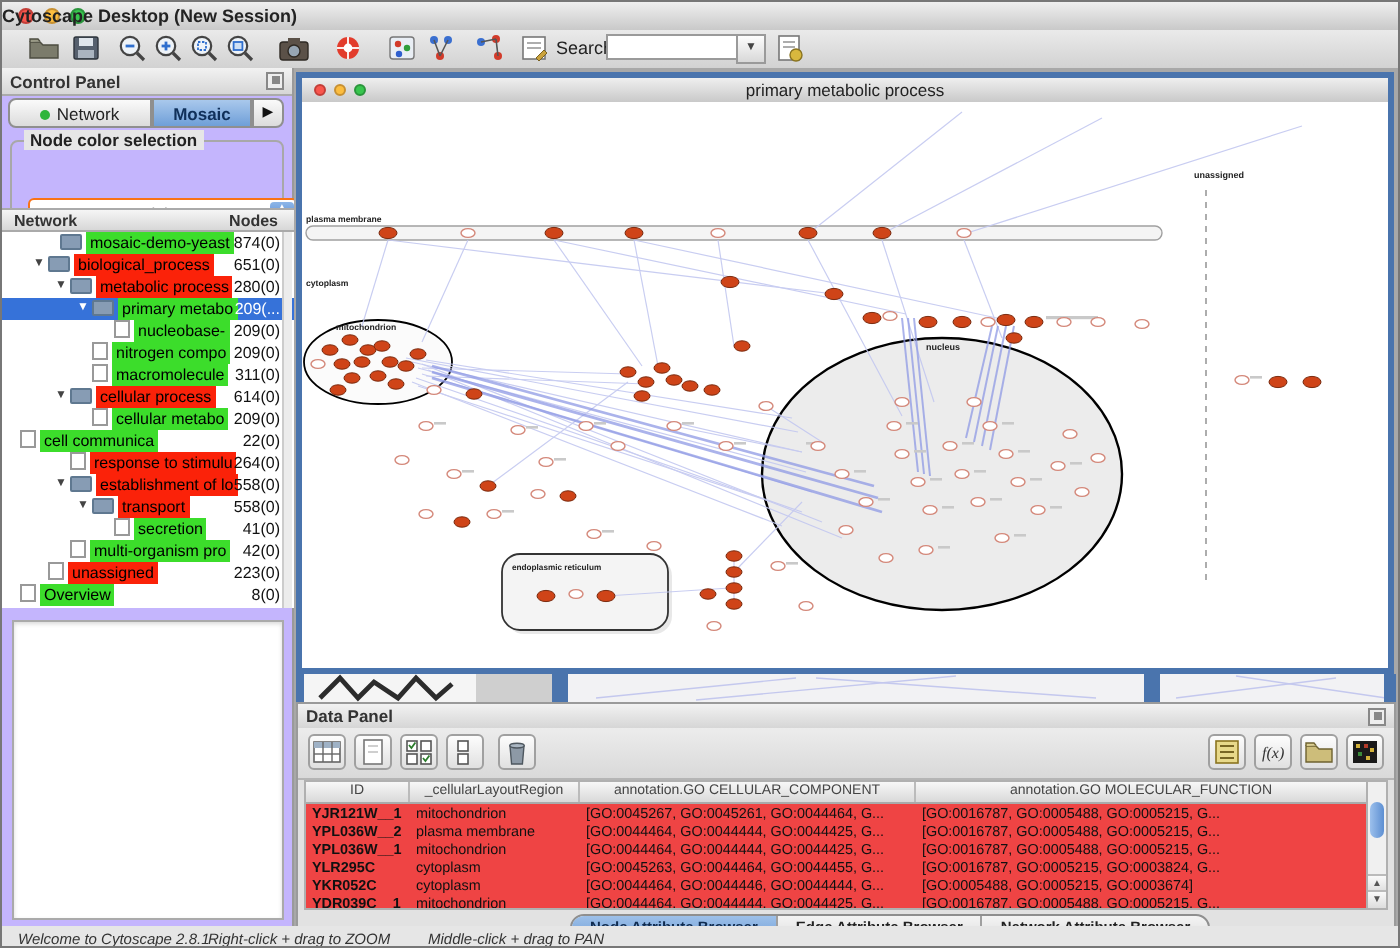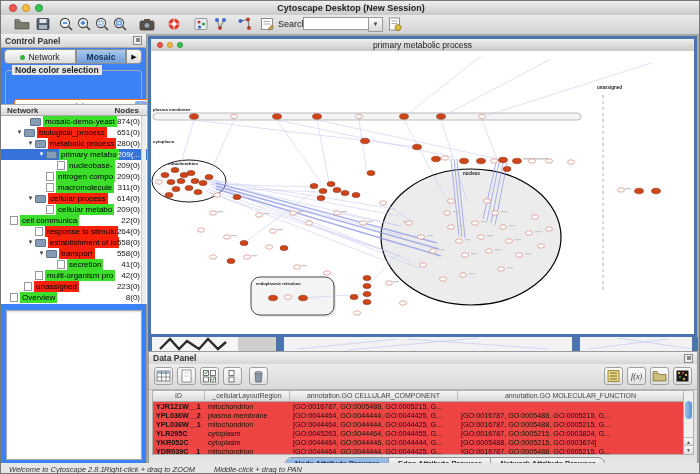--- a/index.html
+++ b/index.html
@@ -6,36 +6,36 @@
   #app{position:relative;width:700px;height:474px;background:#e8e8e8;
        font-family:"Liberation Sans",sans-serif;overflow:hidden;
        border:1px solid #777;box-sizing:border-box;}
   
   #titlebar{position:absolute;left:0;top:0;width:700px;height:14px;
     background:linear-gradient(#efefef,#c9c9c9);border-bottom:1px solid #8e8e8e;}
   .tl{position:absolute;top:3px;width:8px;height:8px;border-radius:50%;box-sizing:border-box;}
   .tl.red{left:8px;background:#f9564d;border:1px solid #c33e38;}
   .tl.yel{left:21px;background:#fcbd3f;border:1px solid #c79032;}
   .tl.grn{left:34px;background:#38c54e;border:1px solid #2a953c;}
-  #win-title{position:absolute;left:0;right:0;top:2px;text-align:center;
+  #win-title{position:absolute;left:0;right:0;top:2px;
     font-size:9px;font-weight:bold;color:#222;}
   
   #main-toolbar{position:absolute;left:0;top:14px;width:700px;height:19px;
     background:linear-gradient(#eaeaea,#d2d2d2);border-bottom:1px solid #9a9a9a;}
   .tbtn{position:absolute;top:1px;width:18px;height:16px;}
   .tbtn svg{width:18px;height:16px;}
   #search-label{position:absolute;left:277px;top:4px;font-size:9px;color:#222;}
   #search-input{position:absolute;left:302px;top:2px;width:62px;height:11px;
     border:1px solid #9a9a9a;background:#fff;font-size:8px;padding:0 2px;}
   #search-drop{position:absolute;left:367px;top:2px;width:13px;height:13px;
     background:linear-gradient(#fdfdfd,#d8d8d8);border:1px solid #9a9a9a;
     font-size:6px;color:#444;text-align:center;line-height:13px;}
   
   #control-panel{position:absolute;left:0;top:33px;width:146px;height:429px;
-    background:#3b82f6;border-right:1px solid #9a9a9a;box-sizing:border-box;}
+    background:#c4b5fd;border-right:1px solid #9a9a9a;box-sizing:border-box;}
   #cp-header{position:absolute;left:0;top:0;width:100%;height:13px;
     background:linear-gradient(#f2f2f2,#d6d6d6);border-bottom:1px solid #aaa;}
   #cp-title{position:absolute;left:4px;top:2px;font-size:8.5px;font-weight:bold;color:#333;}
   .float-ic{position:absolute;right:4px;top:2px;width:9px;height:9px;border:1px solid #888;
     background:#eee;box-sizing:border-box;}
   .float-ic:before{content:"";position:absolute;right:1px;top:1px;width:4px;height:4px;background:#888;}
   #cp-tabs{position:absolute;left:3px;top:15px;width:138px;height:15px;}
   .cp-tab{position:absolute;top:0;height:15px;box-sizing:border-box;border:1px solid #8f8f8f;
     font-size:8.5px;text-align:center;line-height:14px;color:#222;background:linear-gradient(#fafafa,#dcdcdc);}
   #tab-network{left:0;width:72px;border-radius:4px 0 0 4px;}
@@ -643,20 +643,21 @@
       <div id="dp-thead">
         <span class="th c0">ID</span>
         <span class="th c1">_cellularLayoutRegion</span>
         <span class="th c2">annotation.GO CELLULAR_COMPONENT</span>
         <span class="th c3">annotation.GO MOLECULAR_FUNCTION</span>
       </div>
       <div id="table-rows">
           <div class="trow">
     <span class="cell c0">YJR121W__1</span>
     <span class="cell c1">mitochondrion</span>
+    <span class="cell c2">[GO:0045267, GO:0045261, GO:0044464, G...</span>
     <span class="cell c3">[GO:0016787, GO:0005488, GO:0005215, G...</span>
   </div>
           <div class="trow">
     <span class="cell c0">YPL036W__2</span>
     <span class="cell c1">plasma membrane</span>
     <span class="cell c2">[GO:0044464, GO:0044444, GO:0044425, G...</span>
     <span class="cell c3">[GO:0016787, GO:0005488, GO:0005215, G...</span>
   </div>
           <div class="trow">
     <span class="cell c0">YPL036W__1</span>

